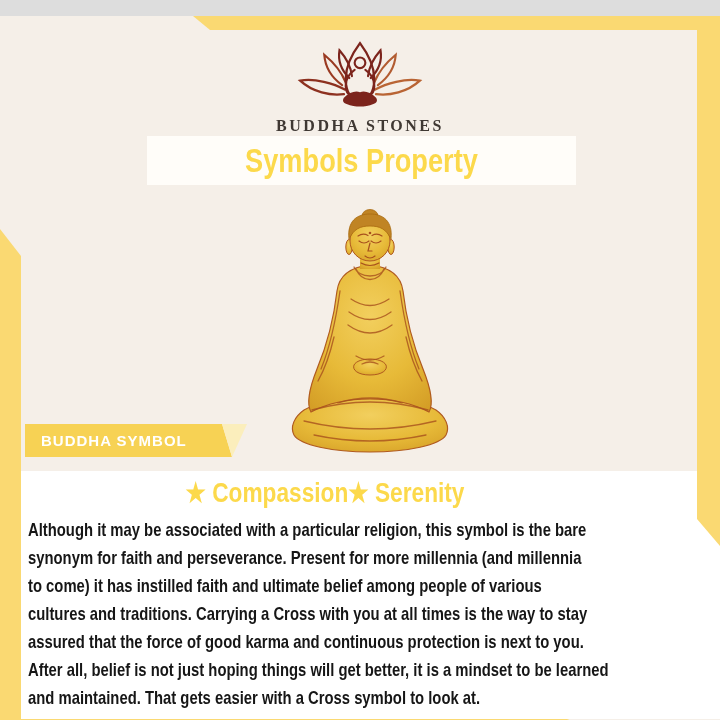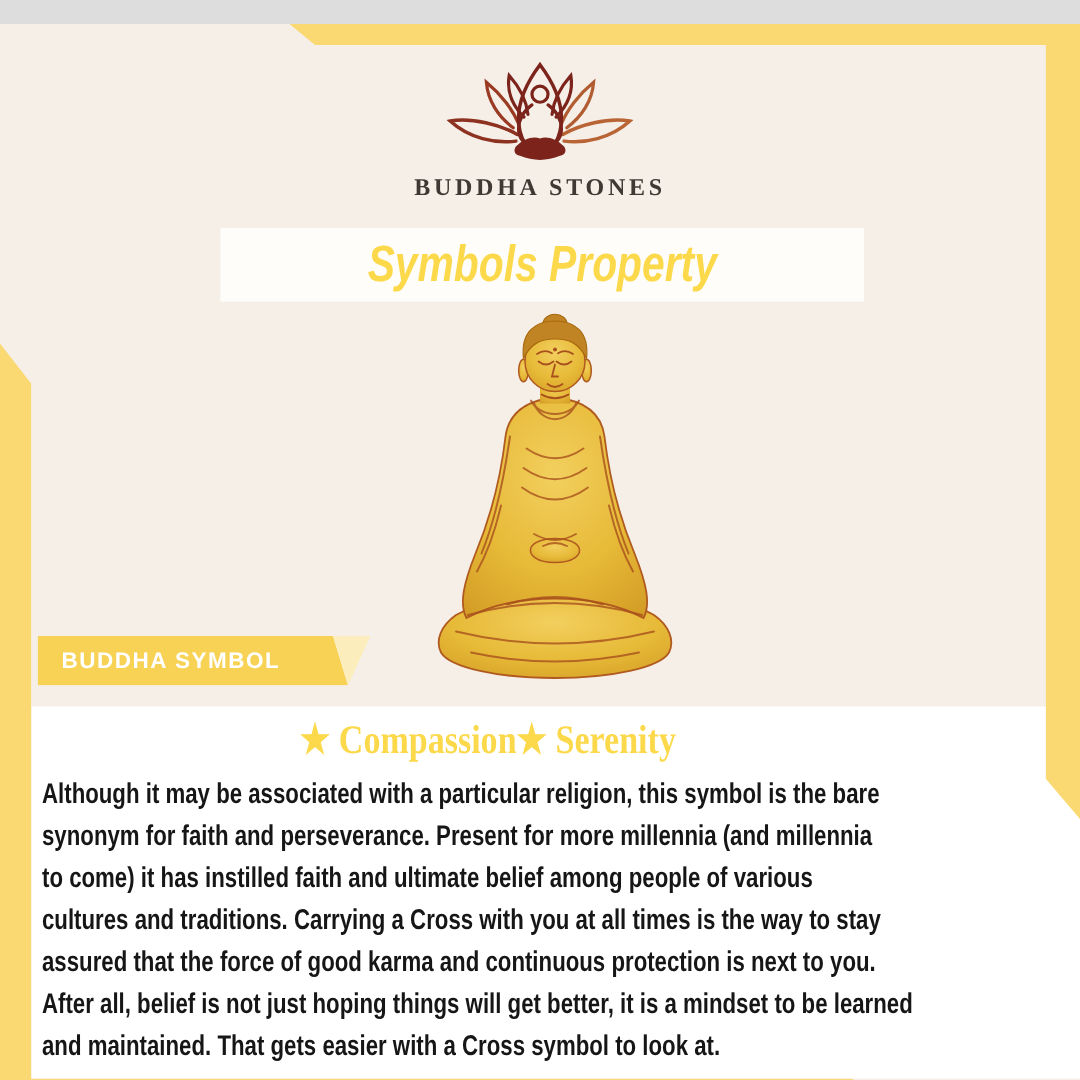--- a/index.html
+++ b/index.html
@@ -28,23 +28,23 @@
   .logo{position:absolute;left:293px;top:22px;width:134px;height:80px;}
   .brand{
     position:absolute;left:0;top:101px;width:720px;
     text-align:center;
     font-family:"Liberation Serif", serif;
     font-size:16px;letter-spacing:2.5px;font-weight:600;
     color:var(--brand-ink,#3f3833);
   }
   
   .banner{
-    position:absolute;left:147px;top:136px;width:429px;height:49px;
+    position:absolute;left:147px;top:120px;width:429px;height:49px;
     background:#fffdf9;
-    display:flex;align-items:center;justify-content:center;font-style:italic;
+    display:flex;align-items:center;justify-content:center;
   }
   .banner span{
     display:inline-block;
     font-size:34px;font-weight:700;
     color:var(--accent-yellow,#fcd94b);
     transform:scaleX(.8);transform-origin:center;
     white-space:nowrap;
   }
   
   .buddha{position:absolute;left:278px;top:191px;width:184px;height:252px;}
@@ -66,21 +66,20 @@
   
   .content-panel{
     position:absolute;left:21px;top:455px;width:699px;height:248px;
     background:#fff;
   }
   .traits{
     position:absolute;left:0;top:461px;width:651px;
     text-align:center;white-space:nowrap;
     font-size:27px;font-weight:700;
     color:var(--accent-yellow,#fcd94b);
-    font-family:Liberation Serif, serif;
   }
   .traits .inner{display:inline-block;transform:scaleX(.84);transform-origin:center;}
   .description{
     position:absolute;left:28px;top:500px;width:980px;
     margin:0;
     font-size:19px;font-weight:700;line-height:28px;
     color:var(--ink,#161616);
     white-space:pre-line;
     transform:scaleX(.78);transform-origin:left top;
   }

